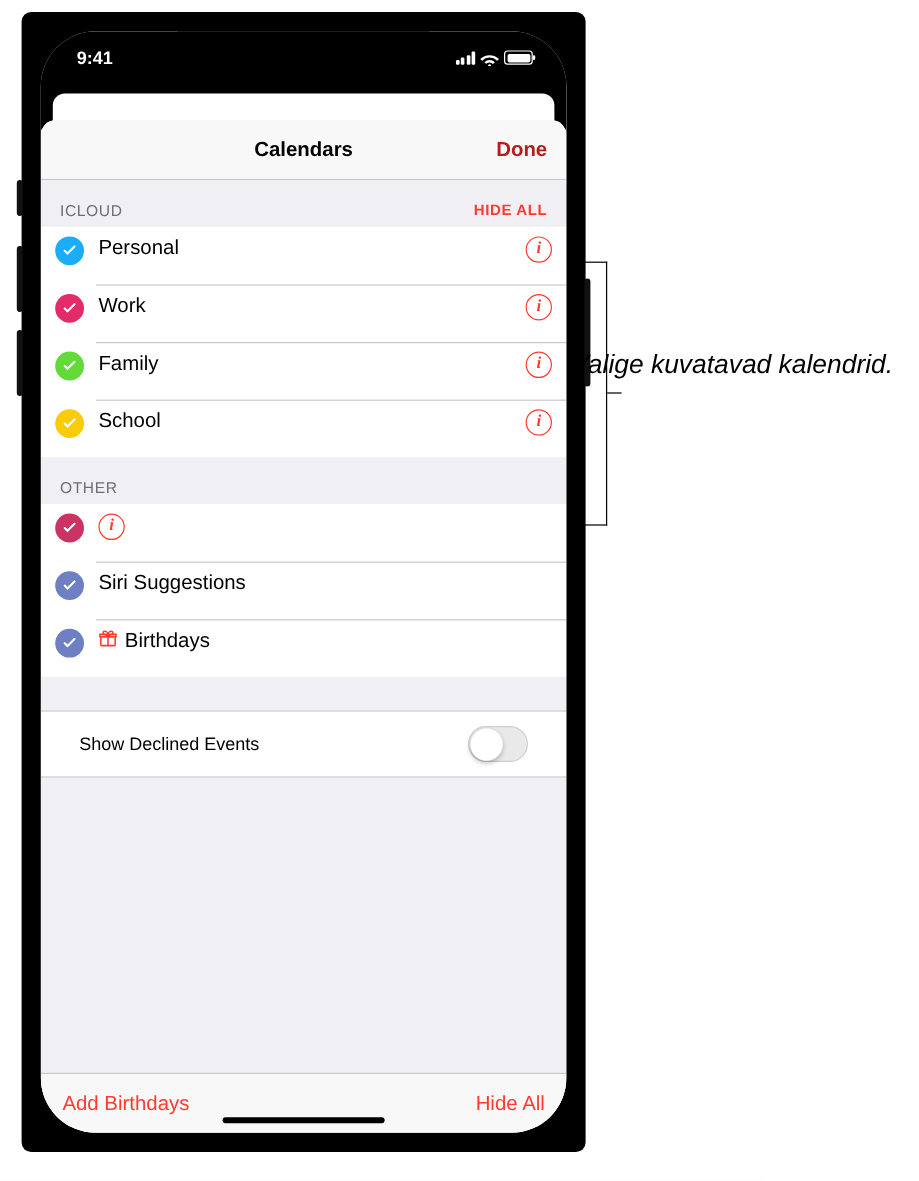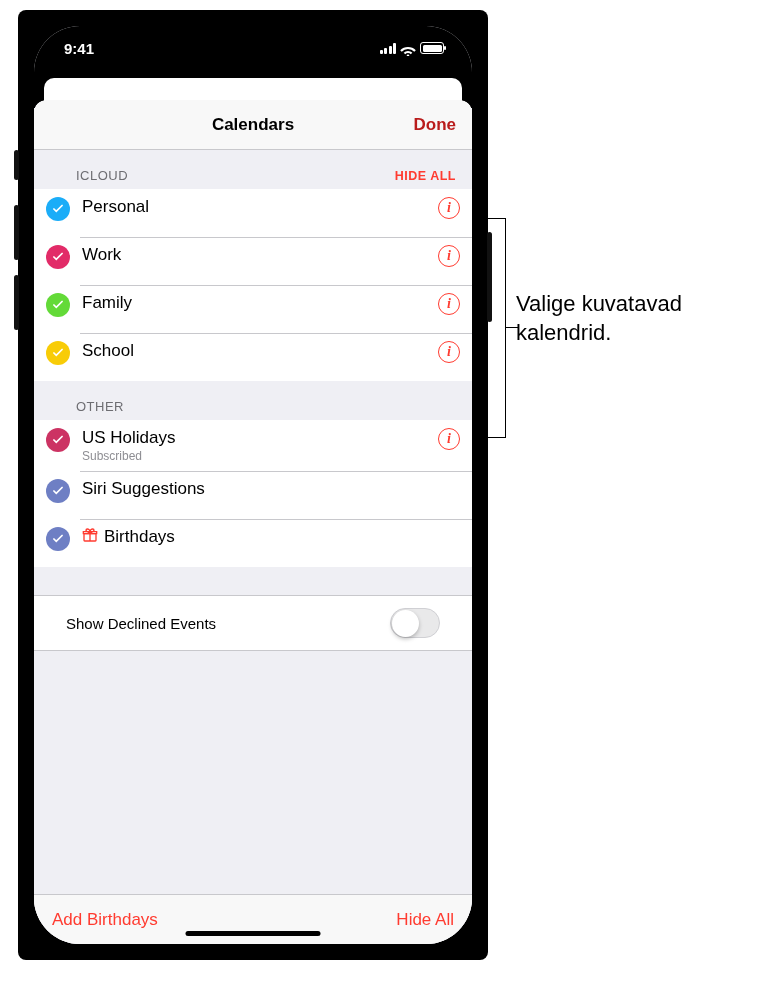--- a/index.html
+++ b/index.html
@@ -96,23 +96,23 @@
     background: #f8f8f8;
     border-bottom: 0.5px solid #c8c8cc;
     display:flex; align-items:center; justify-content:center;
     position:relative;
     border-top-left-radius:12px; border-top-right-radius:12px;
   }
   .nav-title { font-size:17px; font-weight:600; }
   .nav-done { position:absolute; right:16px; color:#b91c1c; font-size:17px; font-weight:600; }
   .content { flex:1; overflow:auto; }
   .section-header {
-    display:flex; justify-content:space-between; align-items:flex-end;
+    display:flex; justify-content:space-between; align-items:flex-start;
     padding: 18px 16px 6px 16px;
-    font-size:13px; color:#6d6d72; text-transform:uppercase; letter-spacing:0.5px;margin-left:26px;
+    font-size:13px; color:#6d6d72; text-transform:uppercase; letter-spacing:0.5px;
   }
   .section-header .hide { color:#ff3b30; font-weight:600; font-size:12.5px;}
   .row-group { background:#fff; }
   .row {
     display:flex; 
     min-height: 48px;
     padding: 8px 12px 8px 12px;
     position:relative;
   }
   .row + .row::before {
@@ -152,21 +152,21 @@
     height:50px; background:#f8f8f8; border-top:0.5px solid #c8c8cc;
     display:flex; justify-content:space-between; align-items:center; padding:0 18px;
     color:#ff3b30; font-size:17px;
   }
   .home-indicator {
     position:absolute; bottom:8px; left:50%; transform:translateX(-50%);
     width:135px; height:5px; background:#000; border-radius:3px;
   }
   
   .callout {
-    position:absolute; left:516px; top:290px; font-size:22px; line-height:1.3;
+    position:absolute; left:476px; top:290px; font-size:22px; line-height:1.3;font-style:italic;
   }
   .bracket {
     position:absolute; left:492px; top:218px; height:220px; width:14px;
     border-right:1px solid #000;
   }
   .bracket::before, .bracket::after {
     content:""; position:absolute; left:-8px; width:22px; height:1px; background:#000;
   }
   .bracket::before { top:0; } .bracket::after { bottom:0; }
   .bracket-tick {
@@ -263,24 +263,20 @@
         <div class="section-header">
           <span>OTHER</span>
         </div>
         <div class="row-group">
           <div class="row">
             <span class="chk" style="background:#cc3363">
                 <svg viewBox="0 0 24 24">
                   <path d="M5 12l4 4 10-10" stroke="#fff" stroke-width="3" fill="none" stroke-linecap="round"></path>
                 </svg>
               </span>
-            <div style="flex:1">
-              <div class="row-label">US Holidays</div>
-              <div class="row-sub">Subscribed</div>
-            </div>
             <span class="info">i</span>
           </div>
           <div class="row">
             <span class="chk" style="background:#6e7fc4">
                 <svg viewBox="0 0 24 24">
                   <path d="M5 12l4 4 10-10" stroke="#fff" stroke-width="3" fill="none" stroke-linecap="round"></path>
                 </svg>
               </span>
             <span class="row-label">Siri Suggestions</span>
           </div>

